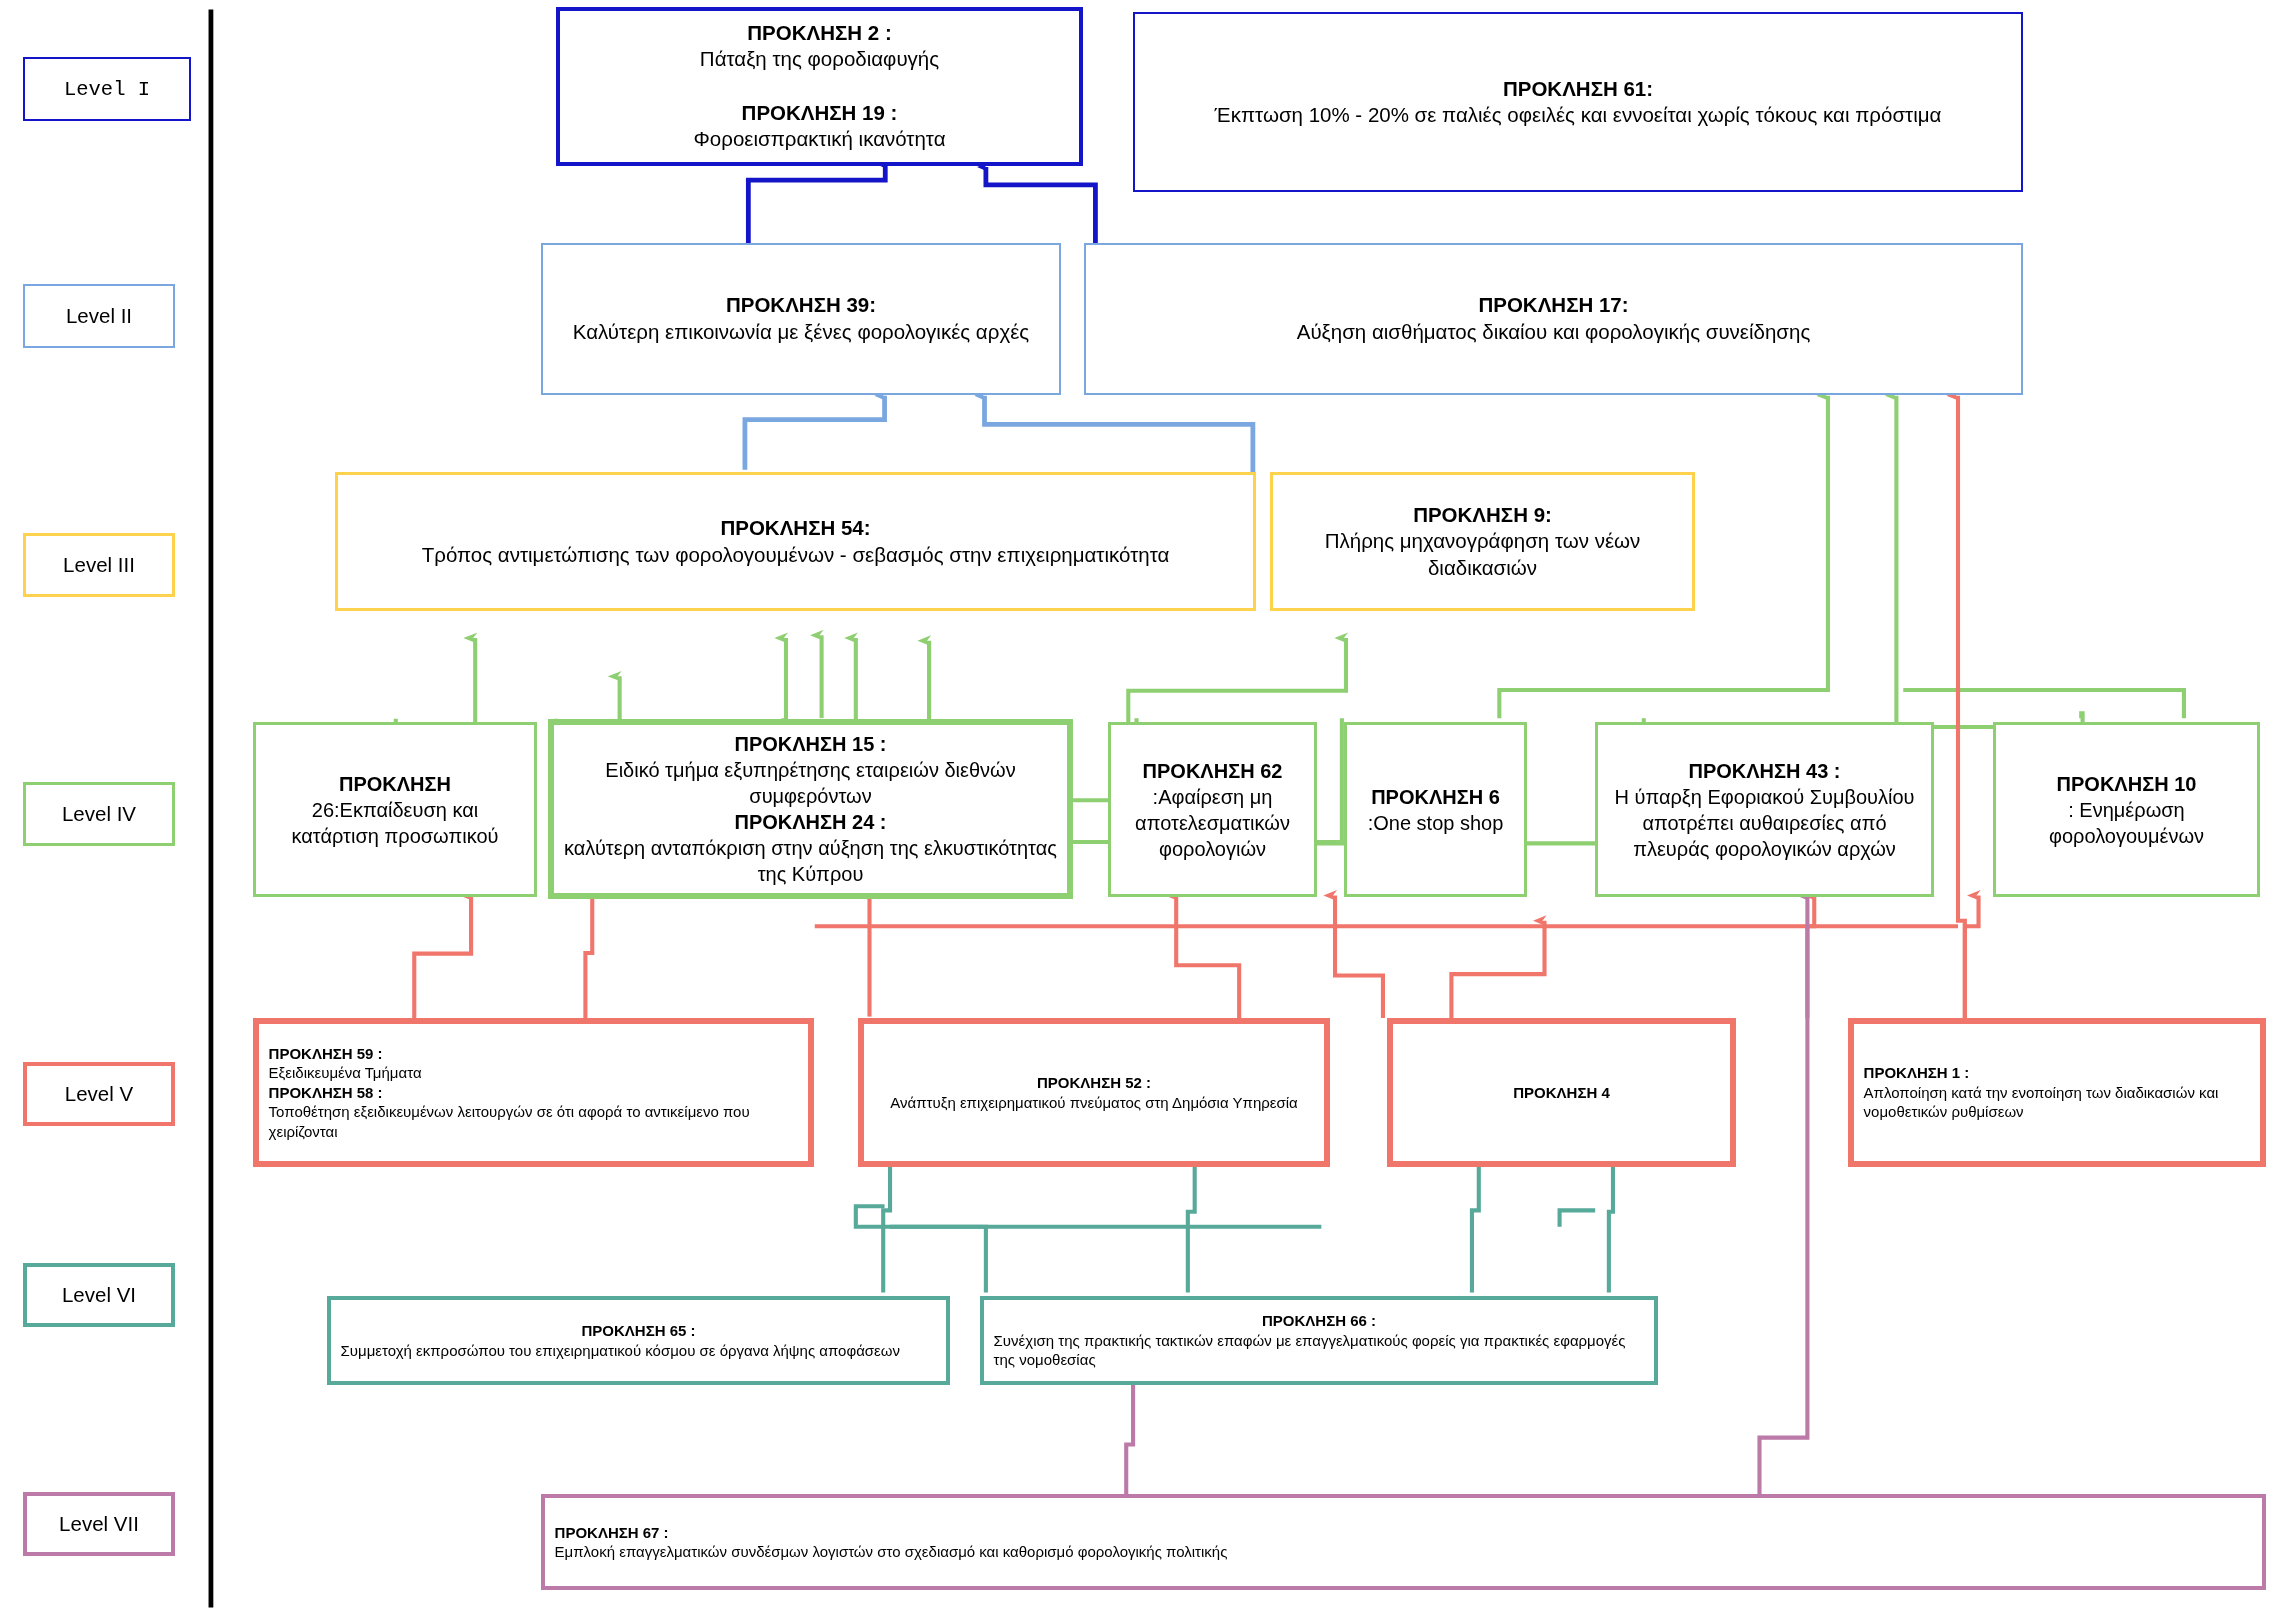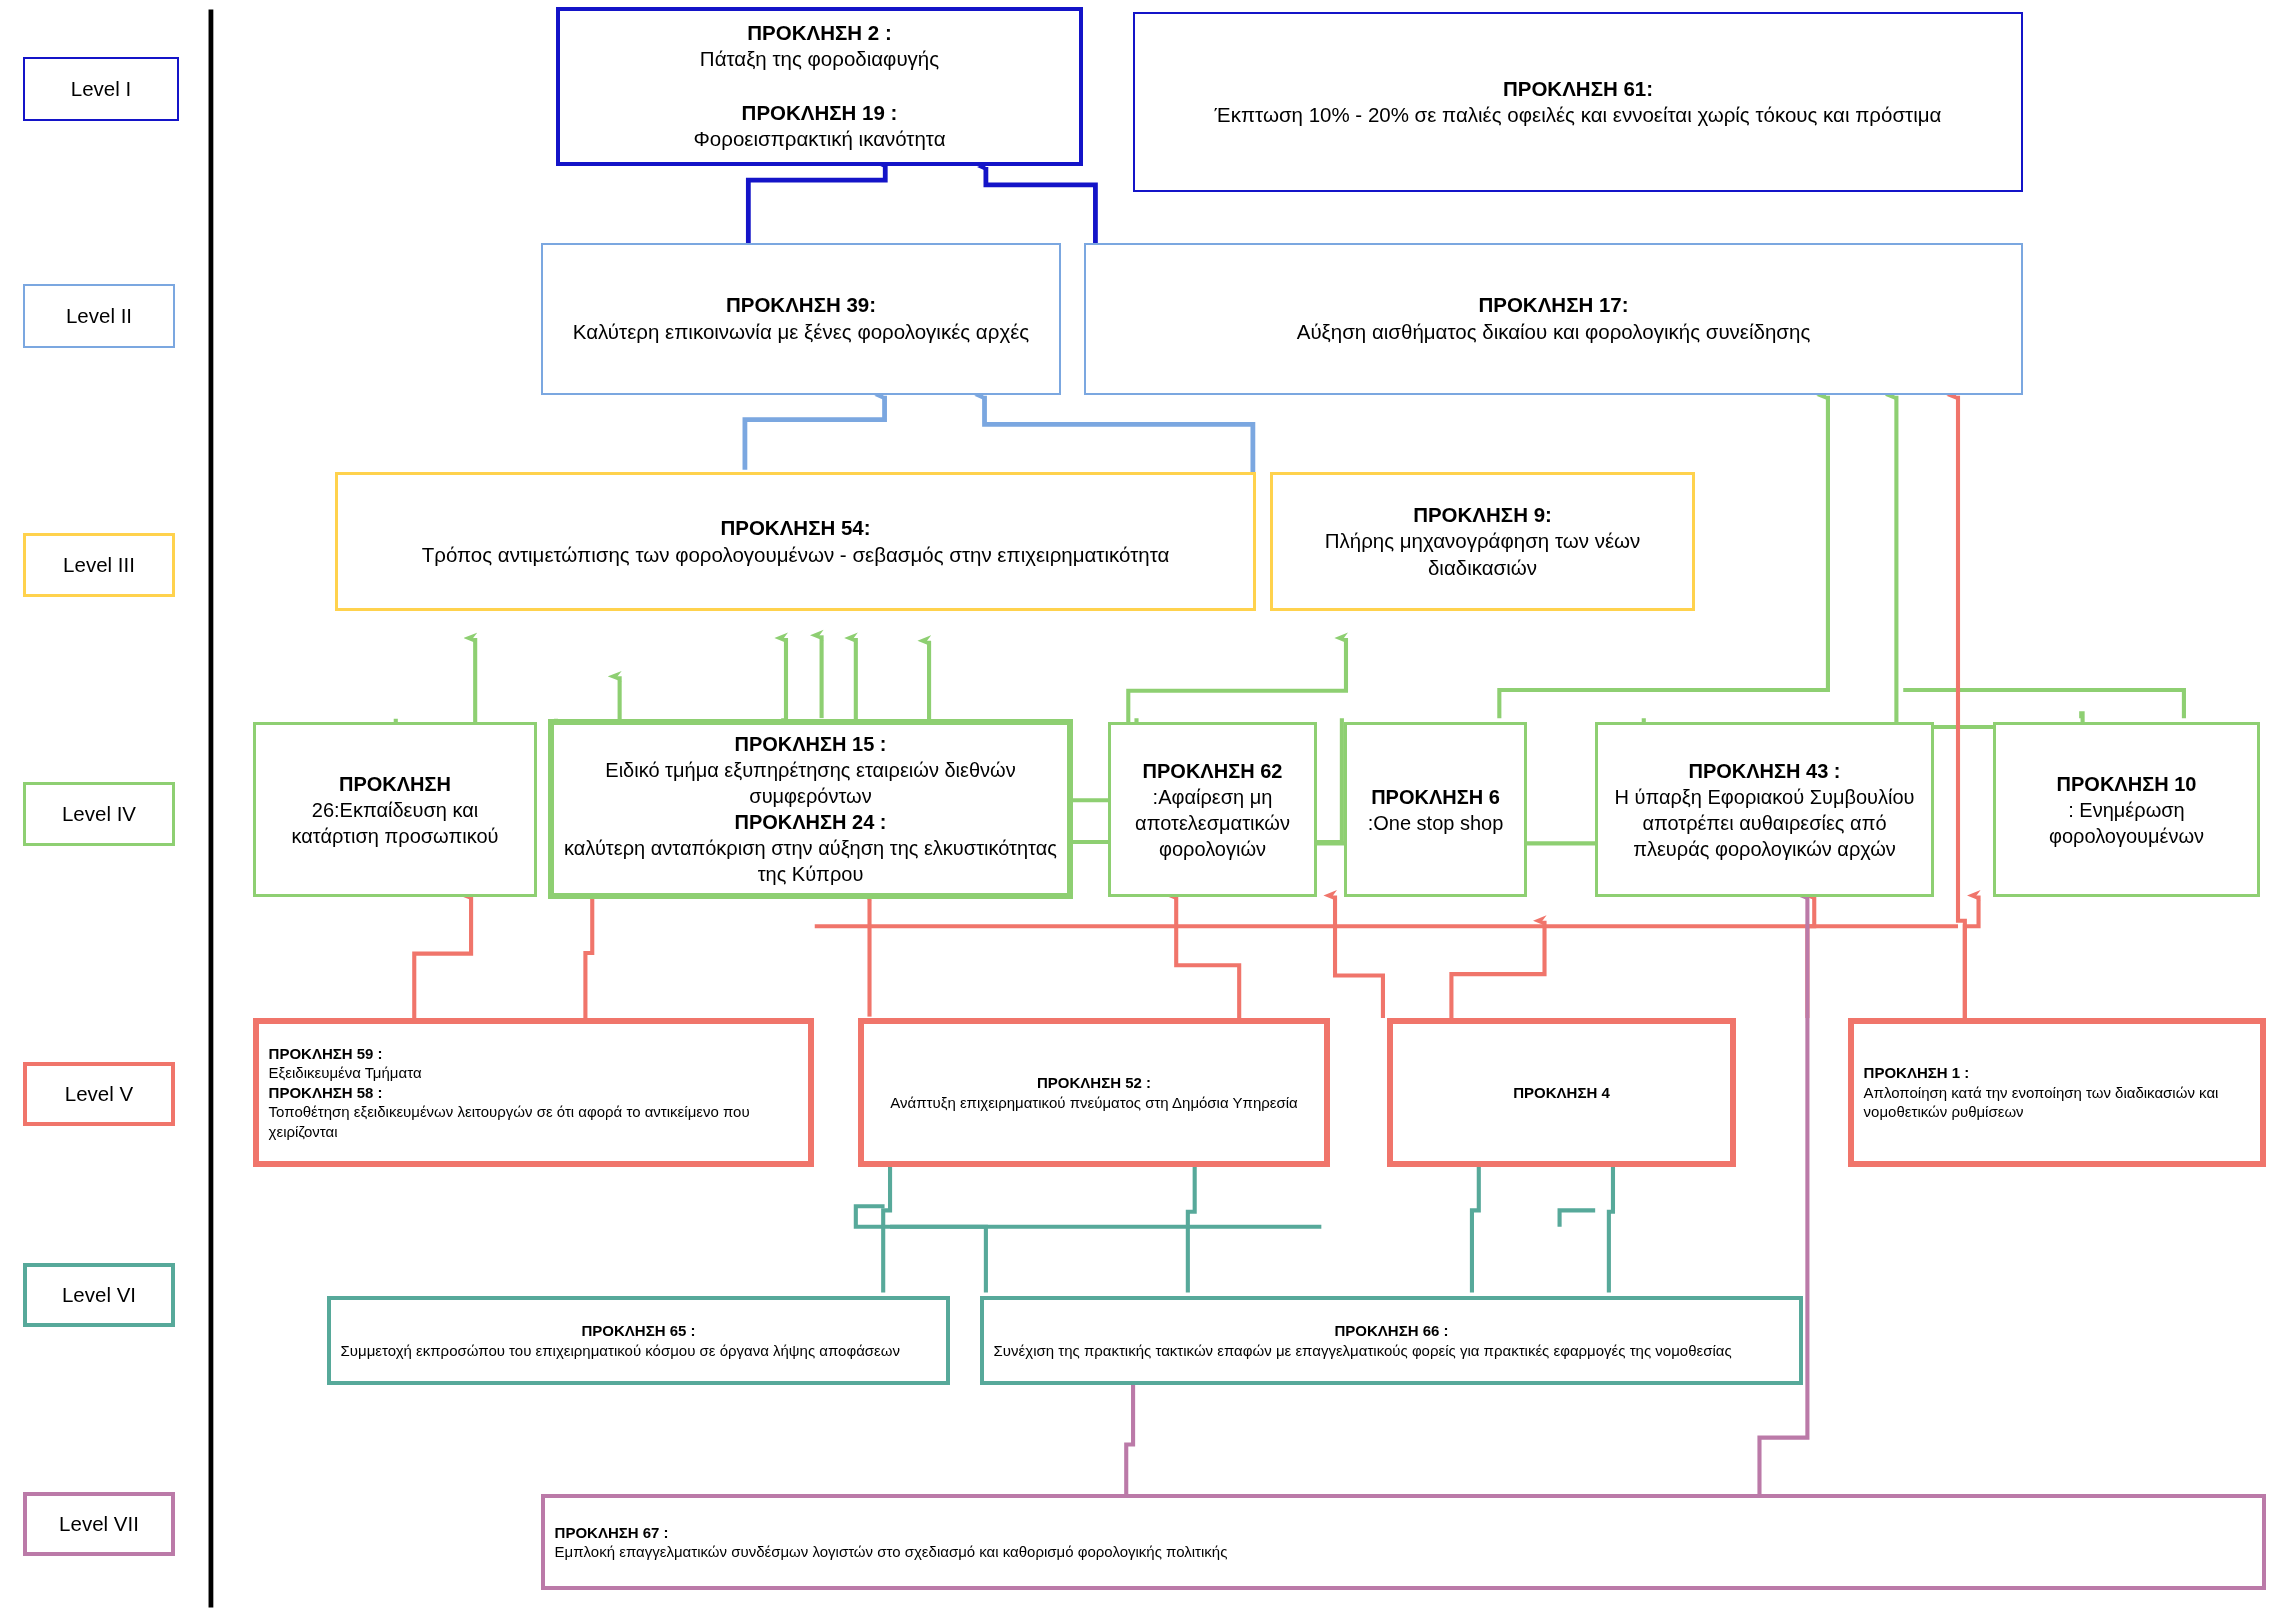--- a/index.html
+++ b/index.html
@@ -117,21 +117,21 @@
       </g>
 
       <g stroke="#bb7aa8" stroke-width="6">
         <path d="M1645,2228 L1645,2110 L1655,2110 L1655,1950" marker-end="url(#ah-purple)"></path>
         <path d="M2570,2228 L2570,2100 L2640,2100 L2640,1680"></path>
         <path d="M2640,1680 L2640,1308" marker-end="url(#ah-purple)"></path>
       </g>
     </g>
   </svg>
 
-  <div class="lvl-label c1t" style="left:23px;  top:57px;  width:156px; height:64px;">
+  <div class="lvl-label c1t" style="left:23px;  top:57px;  width:168px; height:64px;font-family:Liberation Mono, monospace;">
       <span>Level I</span>
     </div>
   <div class="lvl-label c2" style="left:23px;  top:284px; width:152px; height:64px;">
       <span>Level II</span>
     </div>
   <div class="lvl-label c3" style="left:23px;  top:533px; width:152px; height:64px;">
       <span>Level III</span>
     </div>
   <div class="lvl-label c4" style="left:23px;  top:782px;width:152px; height:64px;">
       <span>Level IV</span>
@@ -243,21 +243,21 @@
     </span>
   </div>
 
   <div class="node c6 t-sm lalign" style="left:327px; top:1296px; width:623px; height:89px; justify-content:flex-start;">
     <span class="lalign">
       <b style="display:block;text-align:center;">ΠΡΟΚΛΗΣΗ 65 :</b>
         <span>Συμμετοχή εκπροσώπου του επιχειρηματικού κόσμου σε όργανα λήψης αποφάσεων</span>
     </span>
   </div>
 
-  <div class="node c6 t-sm lalign" style="left:980px; top:1296px; width:823px; height:89px; justify-content:center;">
+  <div class="node c6 t-sm lalign" style="left:980px; top:1296px; width:678px; height:89px; justify-content:center;">
     <span class="lalign">
       <b style="display:block;text-align:center;">ΠΡΟΚΛΗΣΗ 66 :</b>
         <span>Συνέχιση της πρακτικής τακτικών επαφών με επαγγελματικούς φορείς για πρακτικές εφαρμογές της νομοθεσίας</span>
     </span>
   </div>
 
   <div class="node c7 t-sm lalign" style="left:541px; top:1494px; width:1725px; height:96px; justify-content:flex-start;">
     <span class="lalign">
       <b>ΠΡΟΚΛΗΣΗ 67 :</b><span> Εμπλοκή επαγγελματικών συνδέσμων λογιστών στο σχεδιασμό και καθορισμό φορολογικής πολιτικής</span>
     </span>

